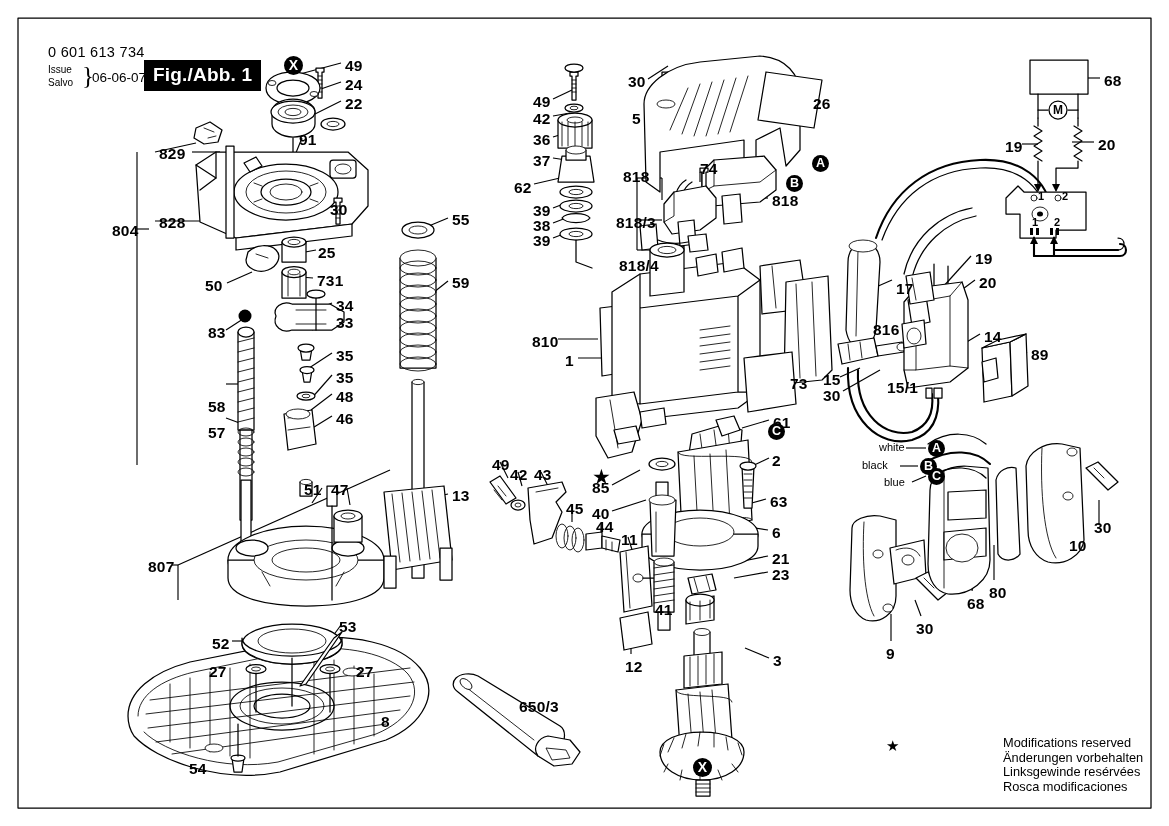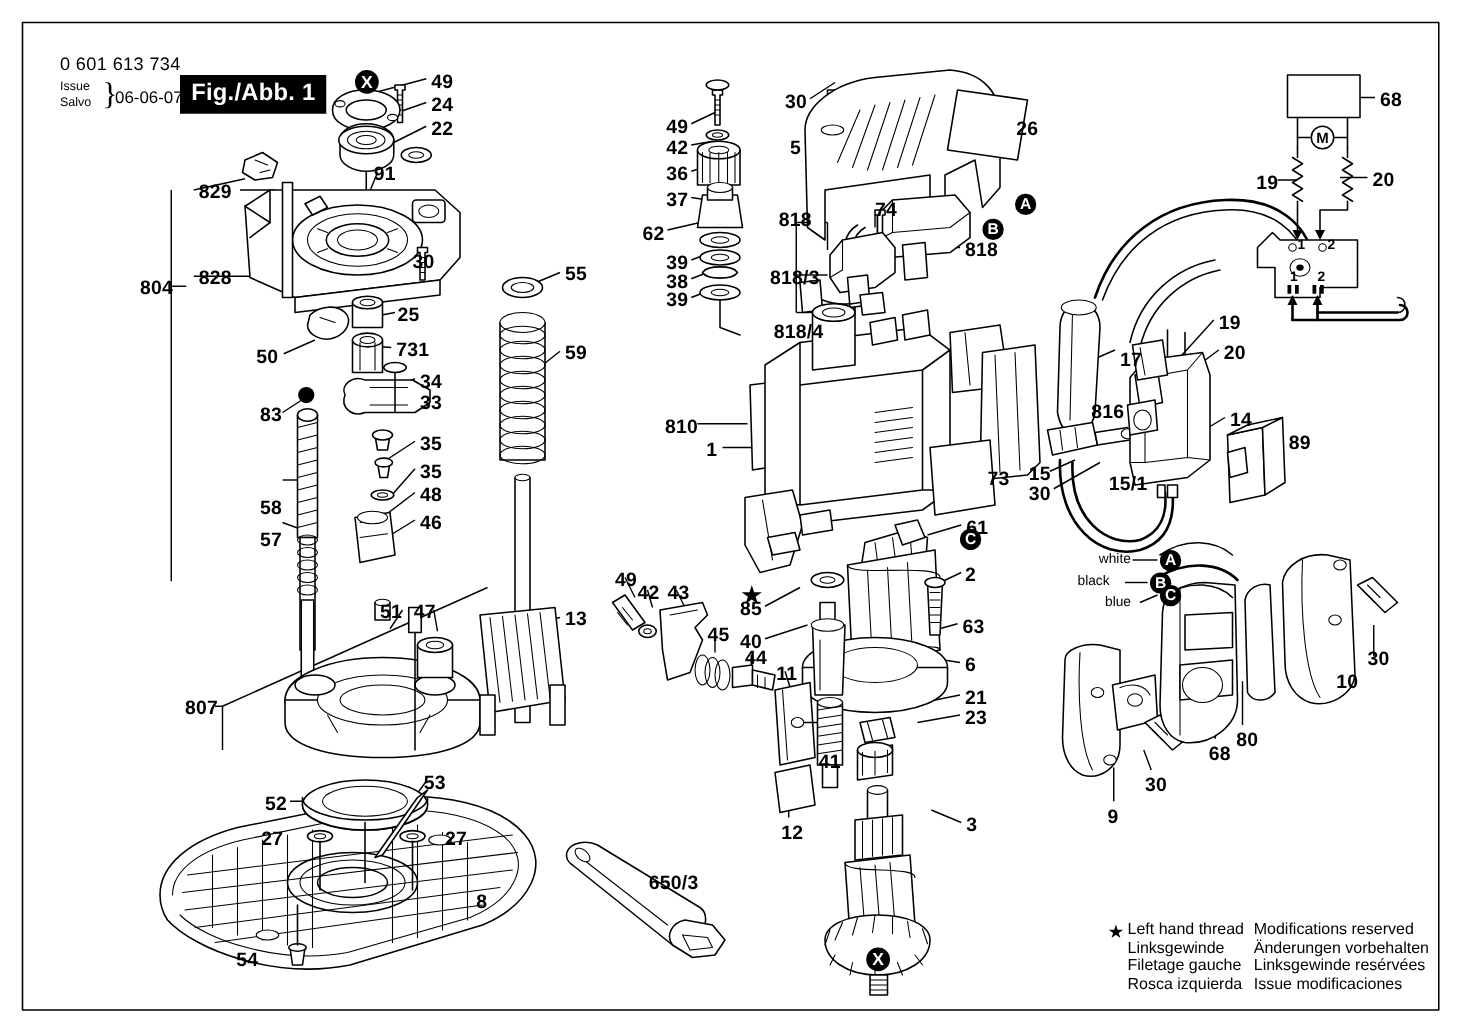--- a/index.html
+++ b/index.html
@@ -850,26 +850,20 @@
   <div class="wirelbl" style="left:884px; top:476px;">blue</div>
   <div class="badge-letter" style="left:928px; top:468px;">C</div>
 
   <div class="callout sm" style="left:1053px; top:103px; font-size:12px;">M</div>
   <div class="callout sm" style="left:1038px; top:190px; font-size:11px;">1</div>
   <div class="callout sm" style="left:1062px; top:190px; font-size:11px;">2</div>
   <div class="callout sm" style="left:1032px; top:216px; font-size:11px;">1</div>
   <div class="callout sm" style="left:1054px; top:216px; font-size:11px;">2</div>
 
   <div class="mstar" style="left:886px; top:738px;">★</div>
-  <div class="legend" style="left:902px; top:736px;">
-    <span class="ln">Left hand thread</span>
-    <span class="ln">Linksgewinde</span>
-    <span class="ln">Filetage gauche</span>
-    <span class="ln">Rosca izquierda</span>
-  </div>
   <div class="legend" style="left:1003px; top:736px;">
     <span class="ln">Modifications reserved</span>
     <span class="ln">Änderungen vorbehalten</span>
     <span class="ln">Linksgewinde resérvées</span>
-    <span class="ln">Issue modificaciones</span>
+    <span class="ln">Rosca modificaciones</span>
   </div>
 
 </div>
 
 </body></html>

